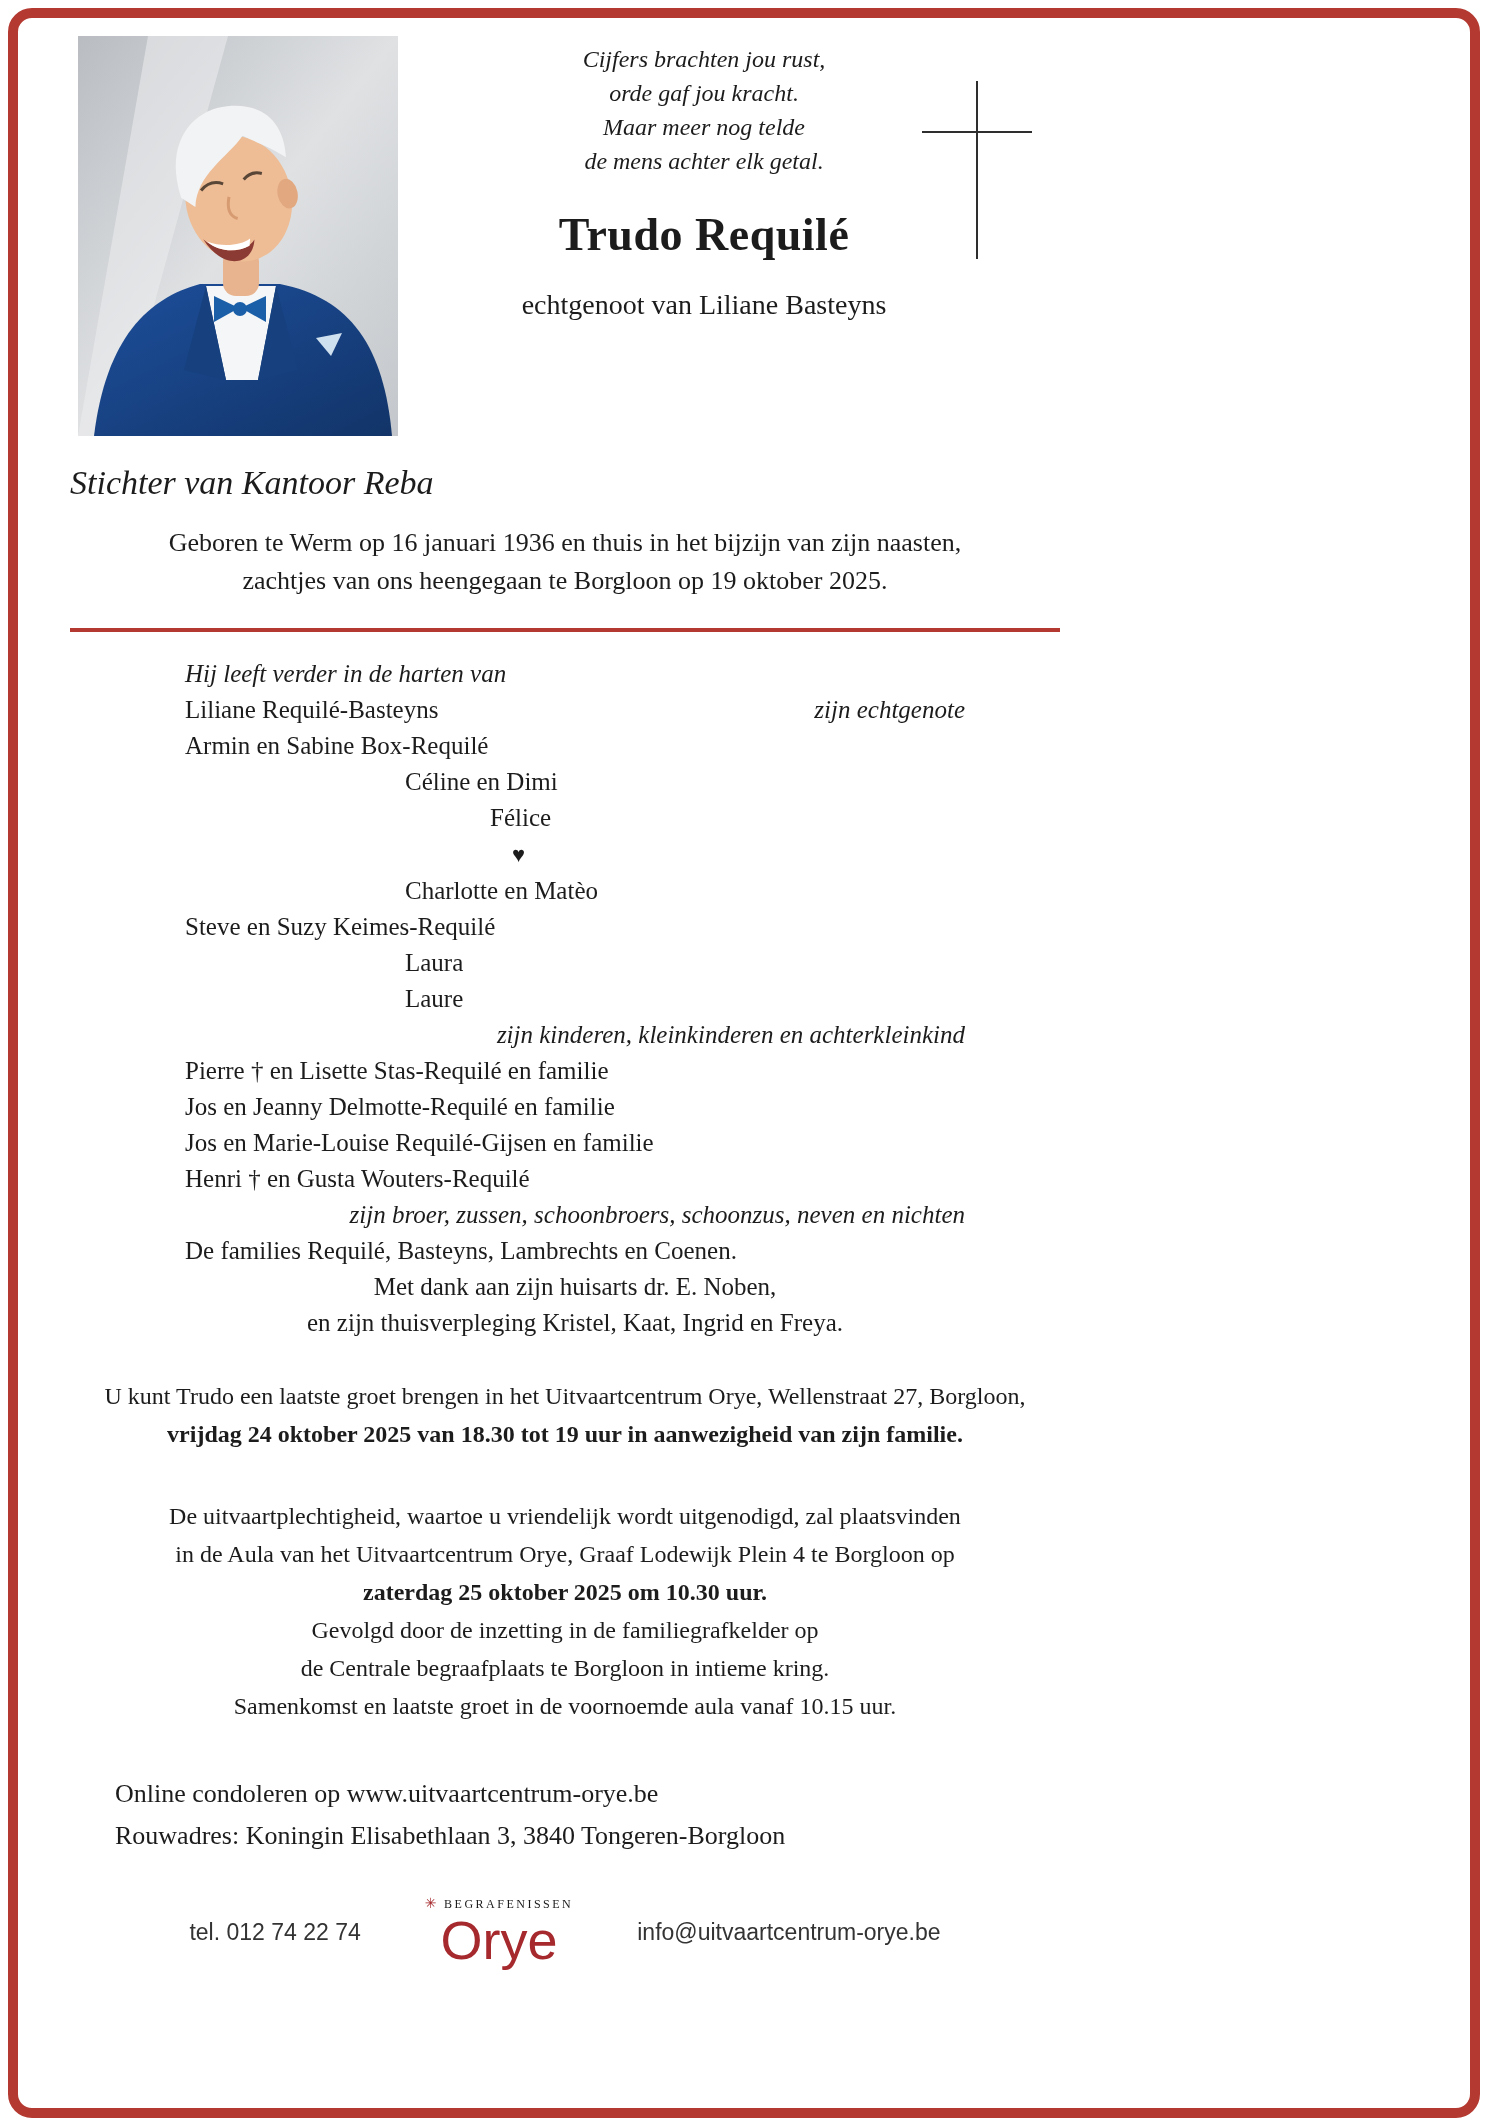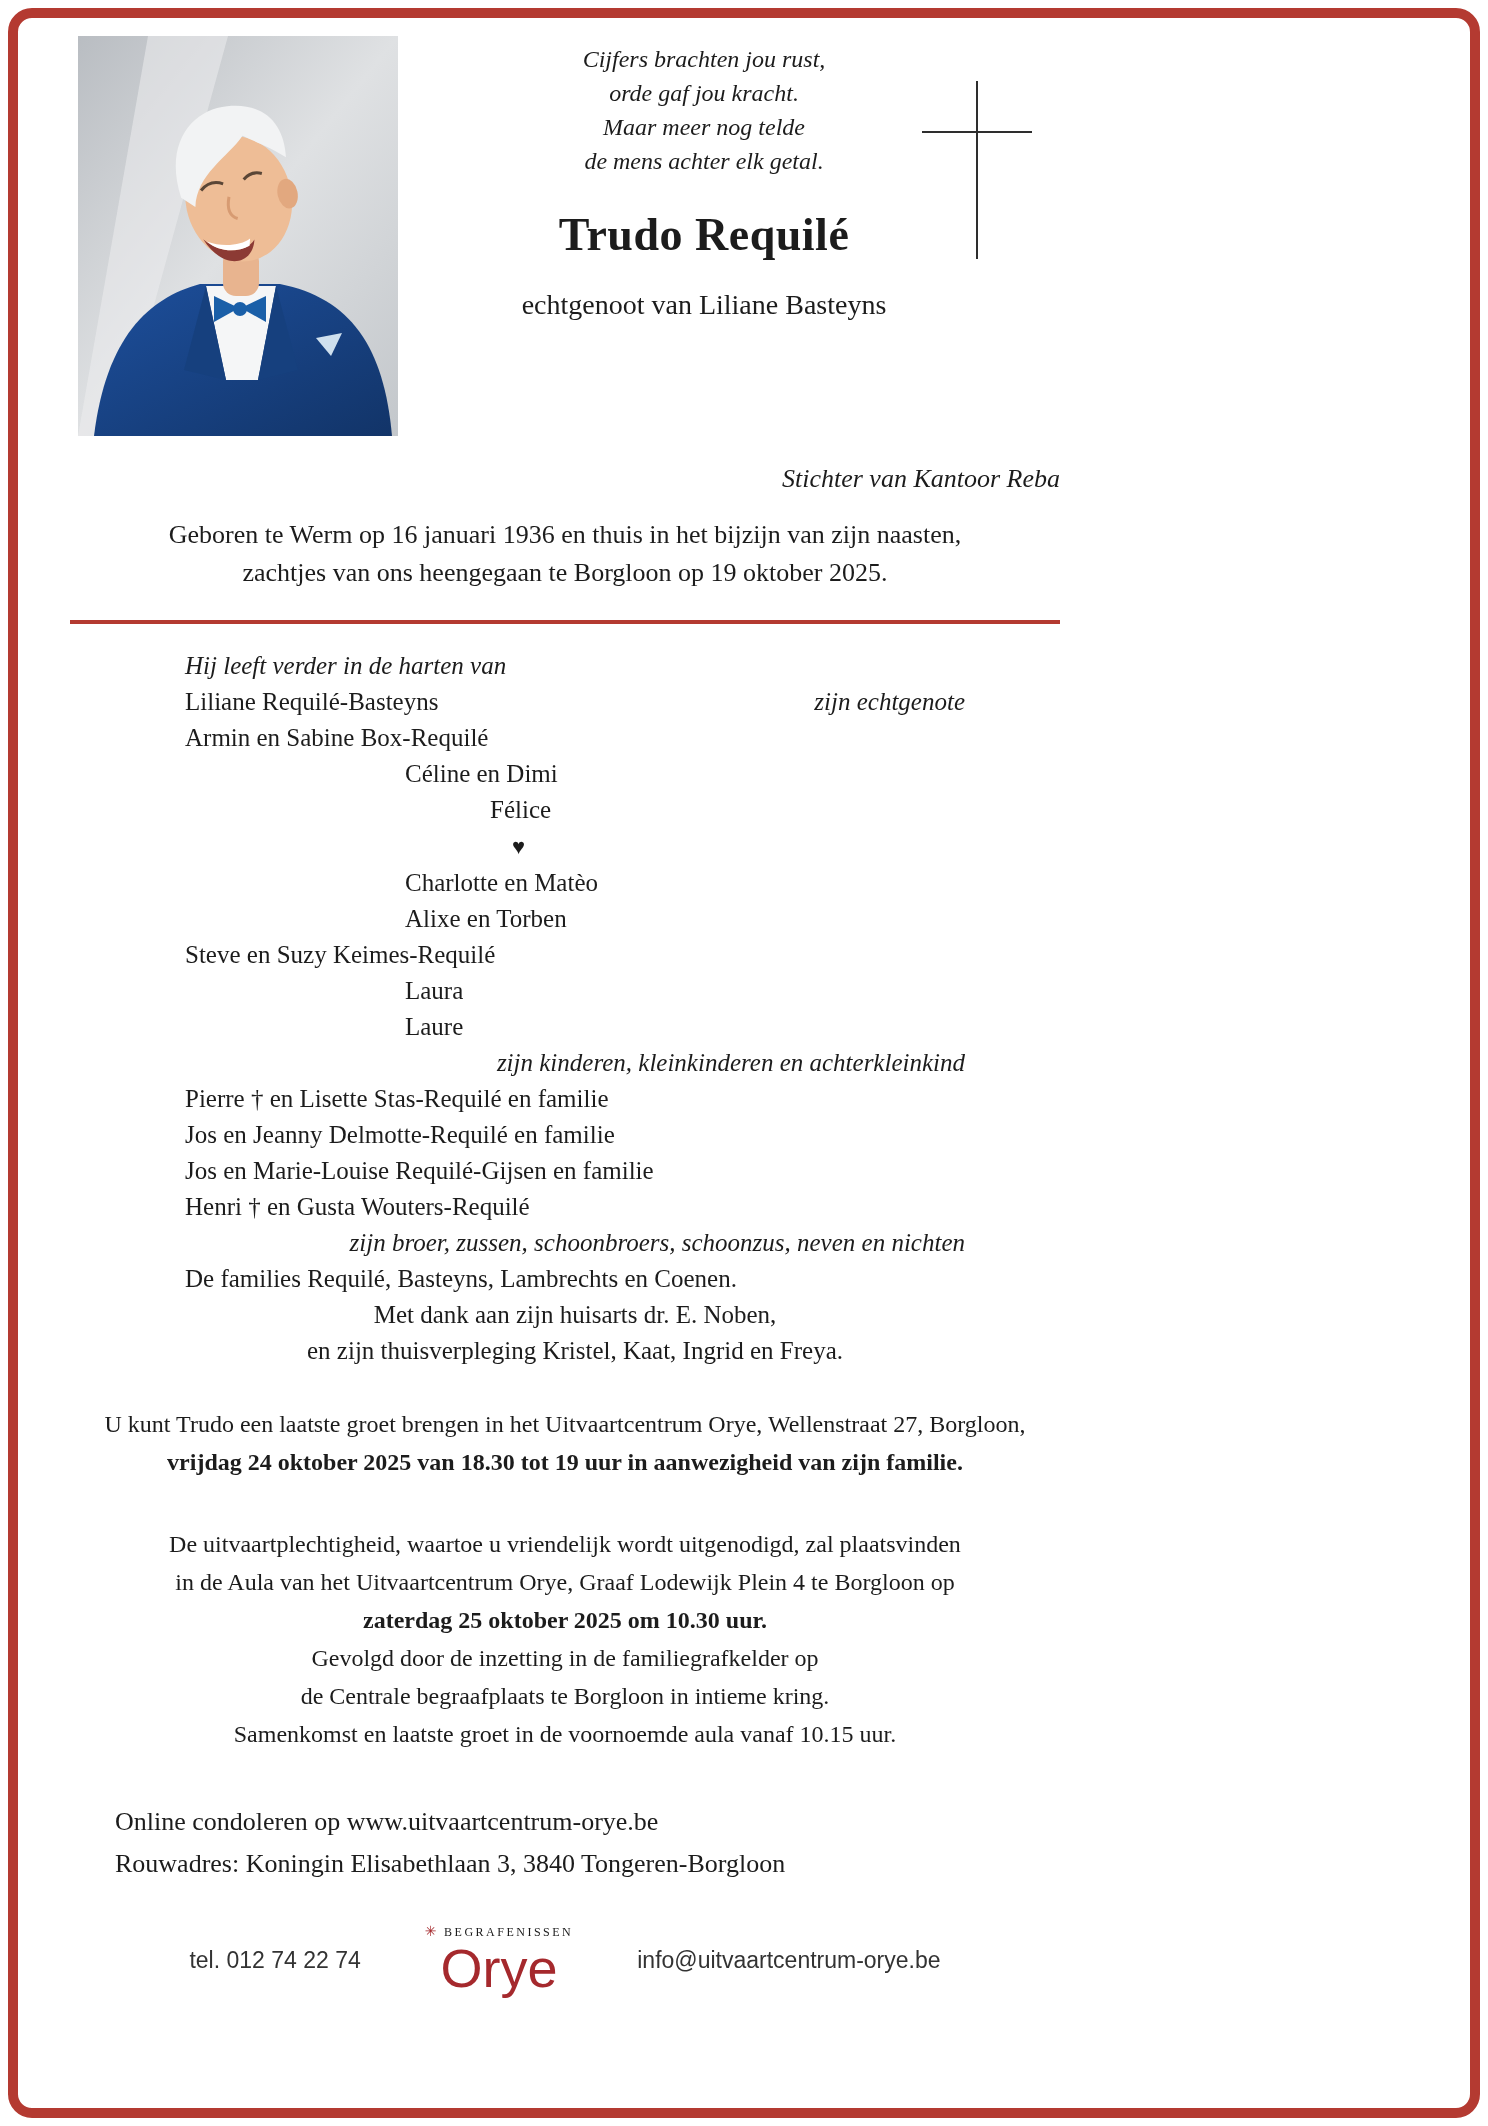--- a/index.html
+++ b/index.html
@@ -18,21 +18,21 @@
   .header { display:flex;padding-left:8px; }
   .photo { flex:0 0 320px; width:320px; height:400px; overflow:hidden; }
   .photo svg { display:block; }
   .header-right { flex:1; text-align:center; padding:6px 60px 0 10px; }
 
   .poem { font-style:italic; font-size:24px; line-height:34px; }
   .stanza2 { margin-top:30px; }
   .name { font-size:46px; font-weight:bold; margin-top:30px; letter-spacing:0.5px; }
   .relation { font-size:28px; margin-top:28px; }
 
-  .role { text-align:right; font-style:italic; font-size:26px; margin-top:28px; }
+  .role { text-align:left; font-style:italic; font-size:34px; margin-top:28px; }
   .life { text-align:center; font-size:26px; line-height:38px; margin-top:22px; }
 
   .divider { height:4px; background:#b43a31; margin-top:28px; }
 
   .family { margin-top:24px; font-size:25px; line-height:36px; padding:0 95px 0 115px; }
   .fam-row { display:block; }
   .fam-between { display:flex; justify-content:space-between; }
   .fam-right { text-align:right; }
   .indent-1 { padding-left:220px; }
   .indent-2 { padding-left:305px; }
@@ -141,21 +141,20 @@
       <div>
           <div class="fam-row indent-0 fam-between">
             <span>Liliane Requilé-Basteyns</span>
             <span class="italic">zijn echtgenote</span>
           </div>
           <div class="fam-row indent-0"><span>Armin en Sabine Box-Requilé</span></div>
           <div class="fam-row indent-1"><span>Céline en Dimi</span></div>
           <div class="fam-row indent-2"><span>Félice</span></div>
           <div class="fam-row indent-2"><span class="heart">♥</span></div>
           <div class="fam-row indent-1"><span>Charlotte en Matèo</span></div>
-          <div class="fam-row indent-1"><span>Alixe en Torben</span></div>
           <div class="fam-row indent-0"><span>Steve en Suzy Keimes-Requilé</span></div>
           <div class="fam-row indent-1"><span>Laura</span></div>
           <div class="fam-row indent-1"><span>Laure</span></div>
           <div class="fam-row indent-0 fam-right"><span class="italic">zijn kinderen, kleinkinderen en achterkleinkind</span></div>
           <div class="fam-row indent-0"><span>Pierre † en Lisette Stas-Requilé en familie</span></div>
           <div class="fam-row indent-0"><span>Jos en Jeanny Delmotte-Requilé en familie</span></div>
           <div class="fam-row indent-0"><span>Jos en Marie-Louise Requilé-Gijsen en familie</span></div>
           <div class="fam-row indent-0"><span>Henri † en Gusta Wouters-Requilé</span></div>
           <div class="fam-row indent-0 fam-right"><span class="italic">zijn broer, zussen, schoonbroers, schoonzus, neven en nichten</span></div>
           <div class="fam-row indent-0"><span>De families Requilé, Basteyns, Lambrechts en Coenen.</span></div>

